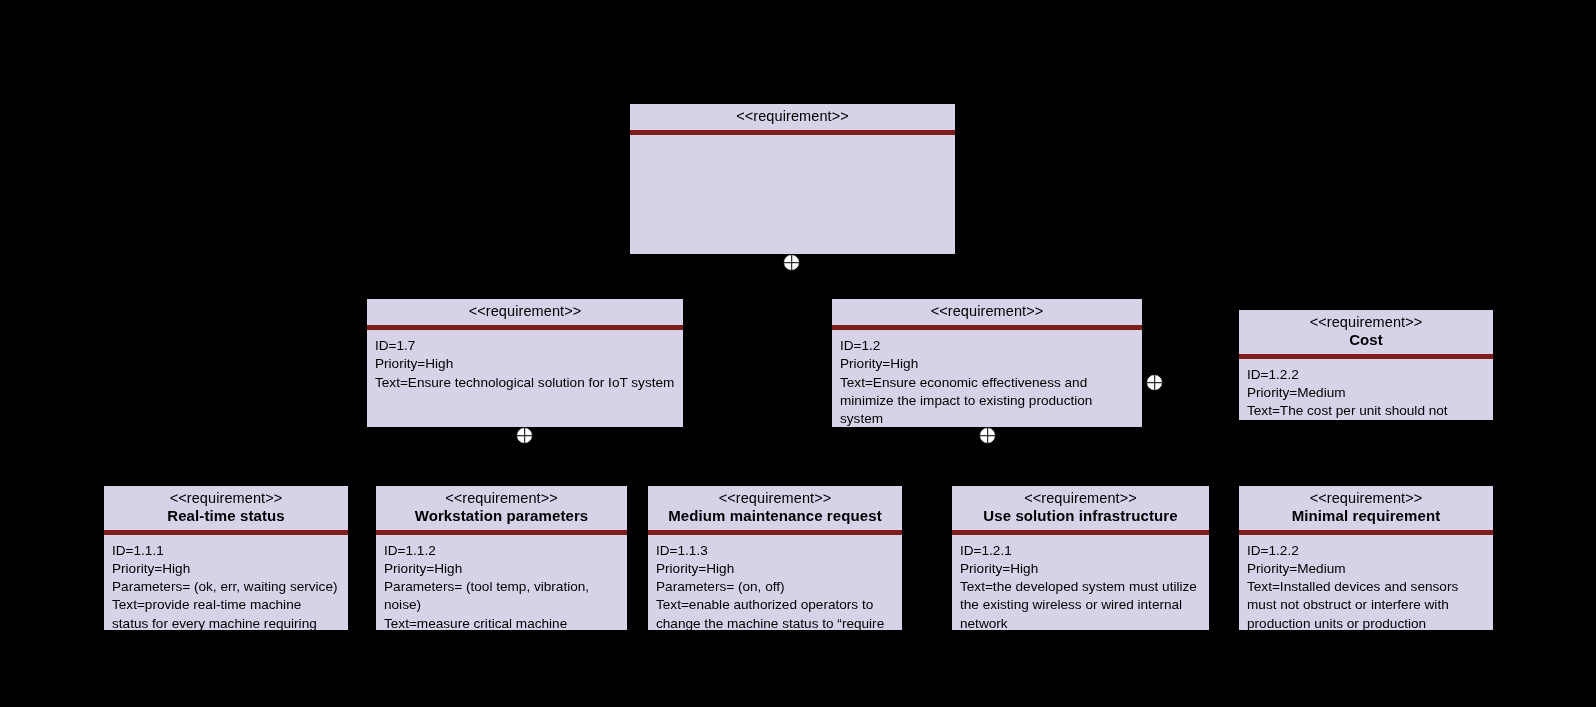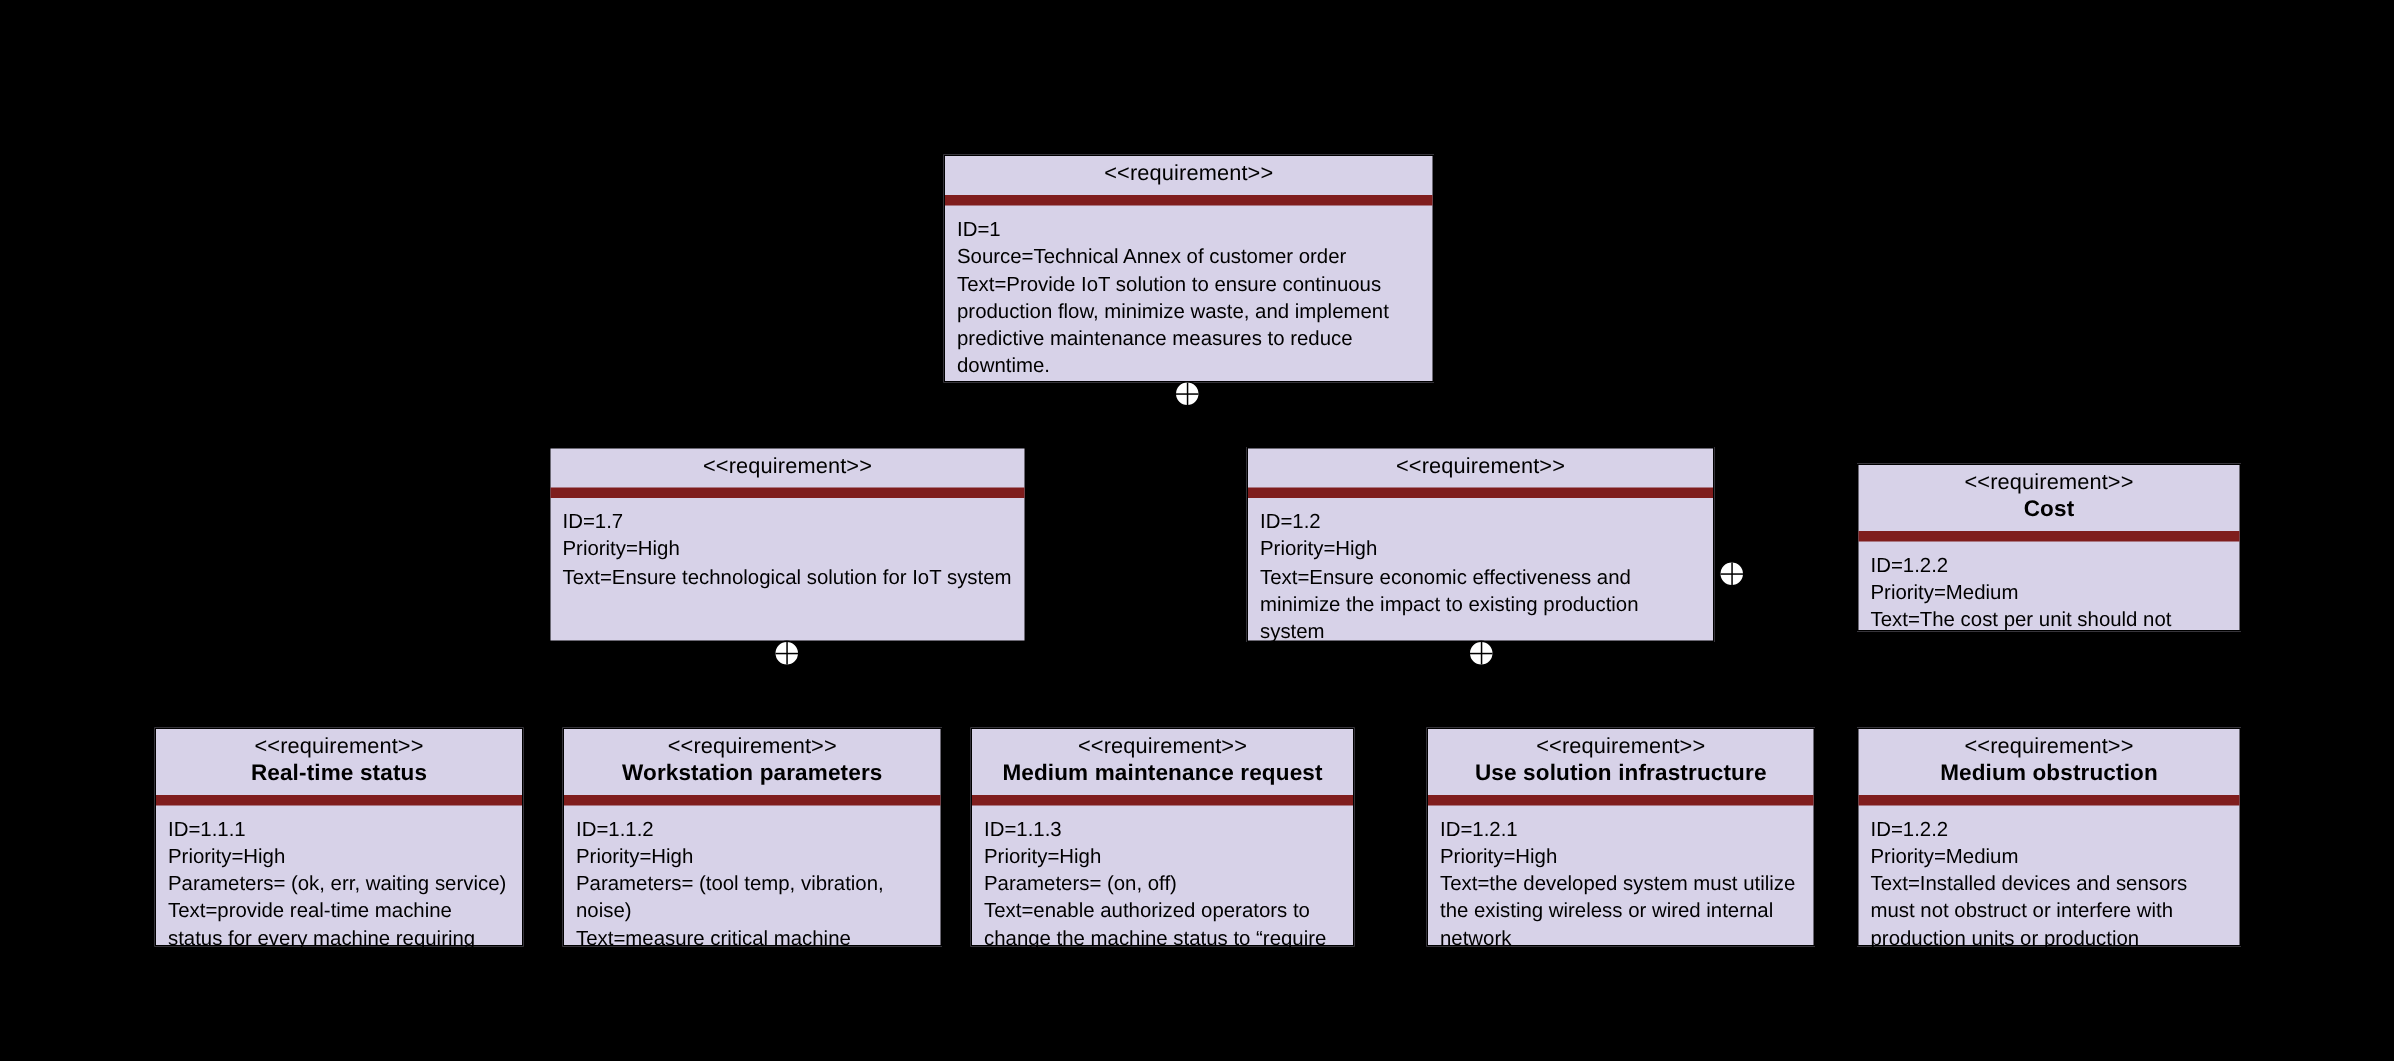--- a/index.html
+++ b/index.html
@@ -29,21 +29,21 @@
     position: absolute;
     box-sizing: border-box;
     background: #d7d2e8;
     border: 1px solid #000000;
     color: #000000;
     display: flex;
     flex-direction: column;
   }
   .req-header {
     box-sizing: border-box;
-    border-bottom: 7px solid #7f1d1d;
+    border-bottom: 5px solid #7f1d1d;
     padding: 4px 6px 5px 6px;
     text-align: center;
     line-height: 1.18;
     flex: 0 0 auto;
   }
   .req-stereotype {
     display: block;
     font-size: 14.5px;
     font-weight: normal;
     letter-spacing: 0.1px;
@@ -108,23 +108,20 @@
 
   <div class="edge" style="left:791px; top:270px; width:1px; height:18px;"></div>
   <div class="edge" style="left:524px; top:441px; width:1px; height:18px;"></div>
   <div class="edge" style="left:987px; top:441px; width:1px; height:18px;"></div>
   <div class="edge" style="left:1163px; top:382px; width:75px; height:1px;"></div>
 
   <div class="req" style="left:629px; top:103px; width:327px; height:152px;">
     <div class="req-header">
       <span class="req-stereotype">&lt;&lt;requirement&gt;&gt;</span>
     </div>
-    <div class="req-body">ID=1
-Source=Technical Annex of customer order
-Text=Provide IoT solution to ensure continuous production flow, minimize waste, and implement predictive maintenance measures to reduce downtime.</div>
   </div>
 
   <div class="req" style="left:366px; top:298px; width:318px; height:130px;">
     <div class="req-header">
       <span class="req-stereotype">&lt;&lt;requirement&gt;&gt;</span>
     </div>
     <div class="req-body">ID=1.7
 Priority=High
 Text=Ensure technological solution for IoT system</div>
   </div>
@@ -187,21 +184,21 @@
       <span class="req-title">Use solution infrastructure</span>
     </div>
     <div class="req-body">ID=1.2.1
 Priority=High
 Text=the developed system must utilize the existing wireless or wired internal network</div>
   </div>
 
   <div class="req" style="left:1238px; top:485px; width:256px; height:146px;">
     <div class="req-header">
       <span class="req-stereotype">&lt;&lt;requirement&gt;&gt;</span>
-      <span class="req-title">Medium obstruction</span>
+      <span class="req-title">Minimal requirement</span>
     </div>
     <div class="req-body">ID=1.2.2
 Priority=Medium
 Text=Installed devices and sensors must not obstruct or interfere with production units or production processes</div>
   </div>
 
   <div class="crosshair" style="left:783px; top:254px;">
     <span class="disc"></span>
     <span class="bar-h"></span>
     <span class="bar-v"></span>

